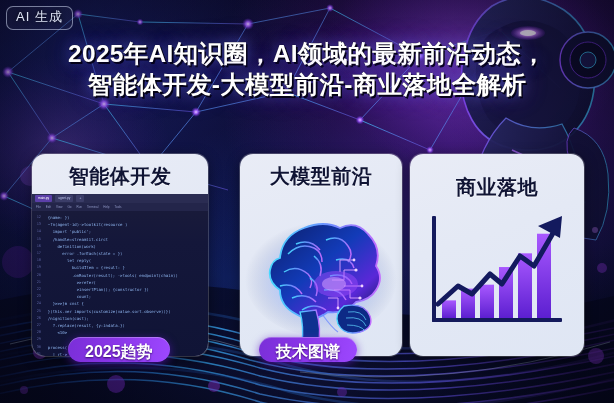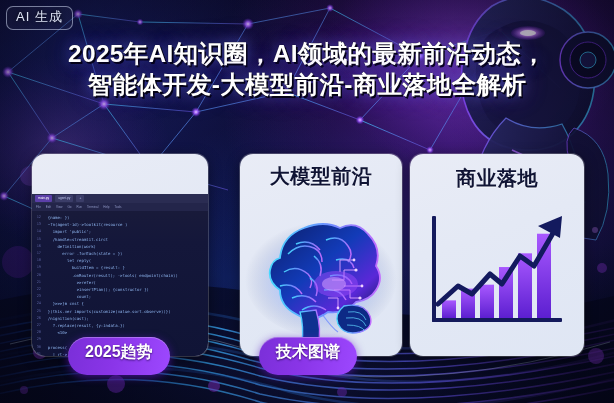--- a/index.html
+++ b/index.html
@@ -81,21 +81,21 @@
     z-index:4;
     text-align:center;
     color:#101434;
     font-weight:bold;
     font-size:20px;
     line-height:24px;
     padding-top:10px;
     letter-spacing:0.5px;
     text-shadow:0 1px 0 rgba(255,255,255,0.7);
   }
-  .card.c3 .card-title { padding-top:12px; }
+  .card.c3 .card-title { padding-top:21px; }
 
   .card-media {
     position:absolute;
     left:0; right:0; top:40px; bottom:0;
     z-index:2;
   }
 
   
   .code-win {
     position:absolute; left:0; right:0; top:0; bottom:0;
@@ -150,21 +150,21 @@
   
   .pill {
     position:absolute;
     z-index:8;
     border-radius:999px;
     color:#ffffff;
     font-weight:bold;
     font-size:16px;
     line-height:17px;
     text-align:center;
-    padding:6px 17px 15px 17px;
+    padding:6px 17px 2px 17px;
     background:linear-gradient(100deg,#7a2fd8 0%, #8a35e8 45%, #9d48ff 100%);
     box-shadow:0 2px 9px rgba(90,25,190,0.65), inset 0 1px 0 rgba(255,255,255,0.28);
     text-shadow:0 1px 2px rgba(30,0,70,0.75);
     white-space:nowrap;
   }
   .pill.p1 { left:68px;  top:337px; }
   .pill.p2 { left:259px; top:337px; }
   .pill.p3 { left:451px; top:337px; }
 </style>
 </head>
@@ -365,20 +365,21 @@
   <div class="ai-badge">AI 生成</div>
 
   <div class="headline">
     <span>2025年AI知识圈，AI领域的最新前沿动态，</span>
     <span class="l2">智能体开发-大模型前沿-商业落地全解析</span>
   </div>
 
   <div class="cards">
 
     <div class="card c1">
+      <div class="card-title">智能体开发</div>
       <div class="card-media">
         <div class="code-win">
           <div class="code-tabbar">
             <span class="code-tab active">main.py</span>
             <span class="code-tab">agent.py</span>
             <span class="code-tab">+</span>
           </div>
           <div class="code-menubar">
             <span class="code-menu">File</span>
             <span class="code-menu">Edit</span>

